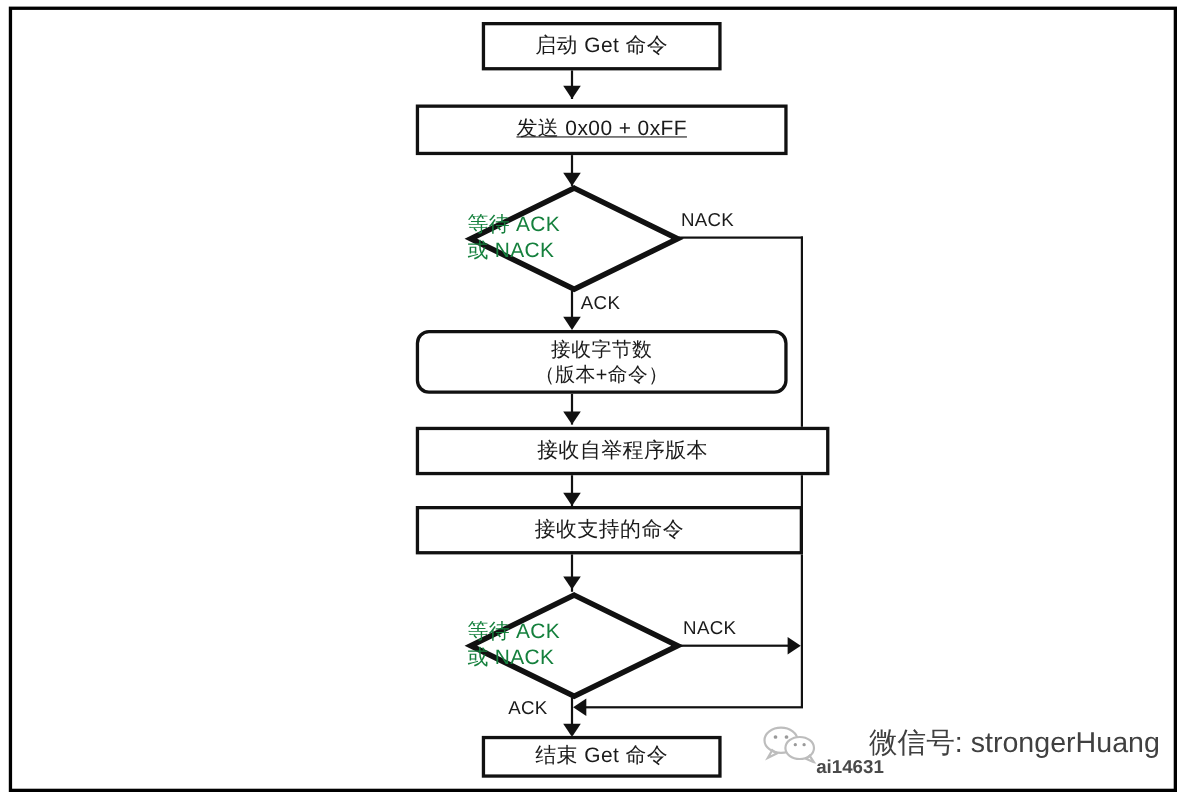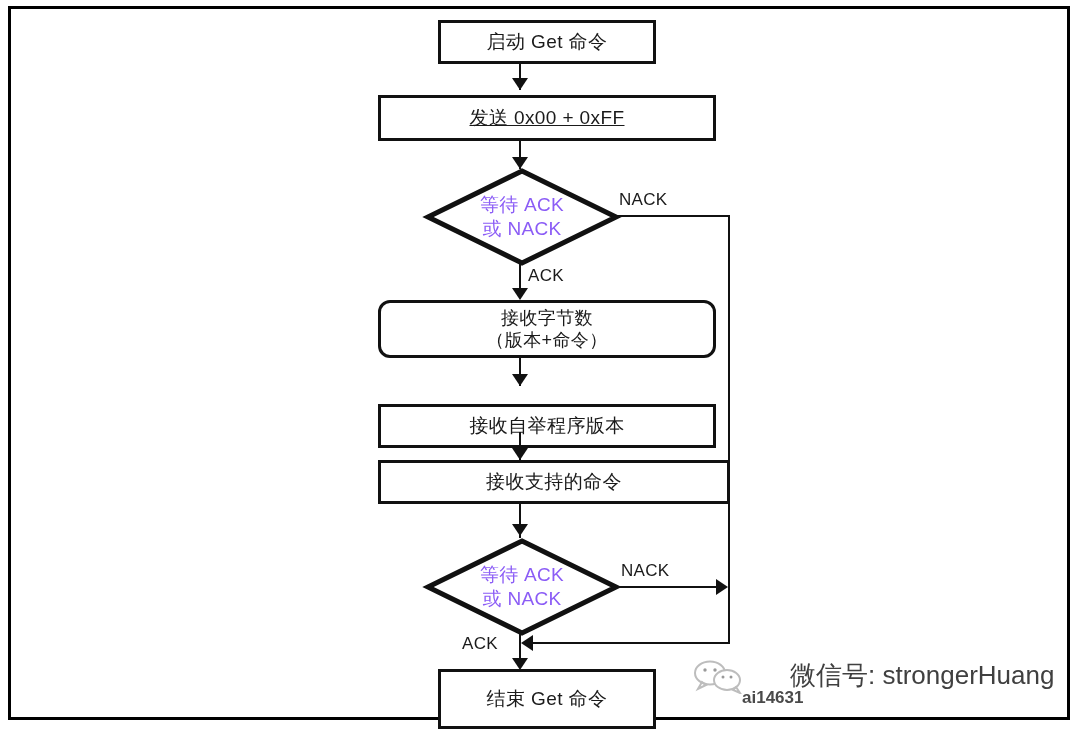--- a/index.html
+++ b/index.html
@@ -69,25 +69,24 @@
     position: absolute;
     left: 0; top: 0;
     overflow: visible;
   }
   .decision .dia-label {
     position: absolute;
     left: 0; top: 0;
     width: 100%; height: 100%;
     display: flex;
     flex-direction: column;
-    align-items: center;
     justify-content: center;
     font-size: 19px;
     line-height: 1.28;
-    color: #8b5cf6;
+    color: #15803d;
     letter-spacing: .3px;
     pointer-events: none;
   }
 
   
   .vline {
     position: absolute;
     width: 2px;
     background: #111111;
   }
@@ -203,21 +202,21 @@
   <div class="edge-label" style="left:528px; top:266px;">ACK</div>
 
   <div class="node proc two-line" style="left:351px; top:300px; width:338px; height:58px; flex-direction:column;">
     <span>接收字节数</span>
     <span>（版本+命令）</span>
   </div>
 
   <div class="vline" style="left:519px; top:358px; width:2px; height:28px;"></div>
   <div class="arrow-down" style="left:512px; top:374px;"></div>
 
-  <div class="node proc" style="left:351px; top:404px; width:338px; height:44px;">
+  <div class="node proc" style="left:351px; top:388px; width:376px; height:44px;">
     <span>接收自举程序版本</span>
   </div>
 
   <div class="vline" style="left:519px; top:432px; width:2px; height:28px;"></div>
   <div class="arrow-down" style="left:512px; top:448px;"></div>
 
   <div class="node proc" style="left:351px; top:460px; width:352px; height:44px;">
     <span>接收支持的命令</span>
   </div>
 
@@ -238,21 +237,21 @@
   <div class="arrow-right" style="left:716px; top:579px;"></div>
   <div class="edge-label" style="left:621px; top:561px;">NACK</div>
 
   <div class="hline" style="left:527px; top:642px; width:203px;"></div>
   <div class="arrow-left" style="left:521px; top:635px;"></div>
 
   <div class="vline" style="left:519px; top:634px; width:2px; height:34px;"></div>
   <div class="arrow-down" style="left:512px; top:658px;"></div>
   <div class="edge-label" style="left:462px; top:634px;">ACK</div>
 
-  <div class="node proc" style="left:411px; top:669px; width:218px; height:60px;">
+  <div class="node proc" style="left:411px; top:669px; width:218px; height:38px;">
     <span>结束 Get 命令</span>
   </div>
 
   <div id="watermark">
     <svg id="wm-icon" viewBox="0 0 52 34">
       <ellipse cx="18" cy="13" rx="15" ry="11.5" fill="none" stroke="#bdbdbd" stroke-width="2"></ellipse>
       <path d="M10 22 L6 29 L14 25 Z" fill="none" stroke="#bdbdbd" stroke-width="2"></path>
       <ellipse cx="35" cy="20" rx="13" ry="10" fill="#ffffff" stroke="#bdbdbd" stroke-width="2"></ellipse>
       <path d="M44 27 L48 33 L41 30 Z" fill="none" stroke="#bdbdbd" stroke-width="2"></path>
       <circle cx="13" cy="10" r="1.7" fill="#9a9a9a"></circle>

